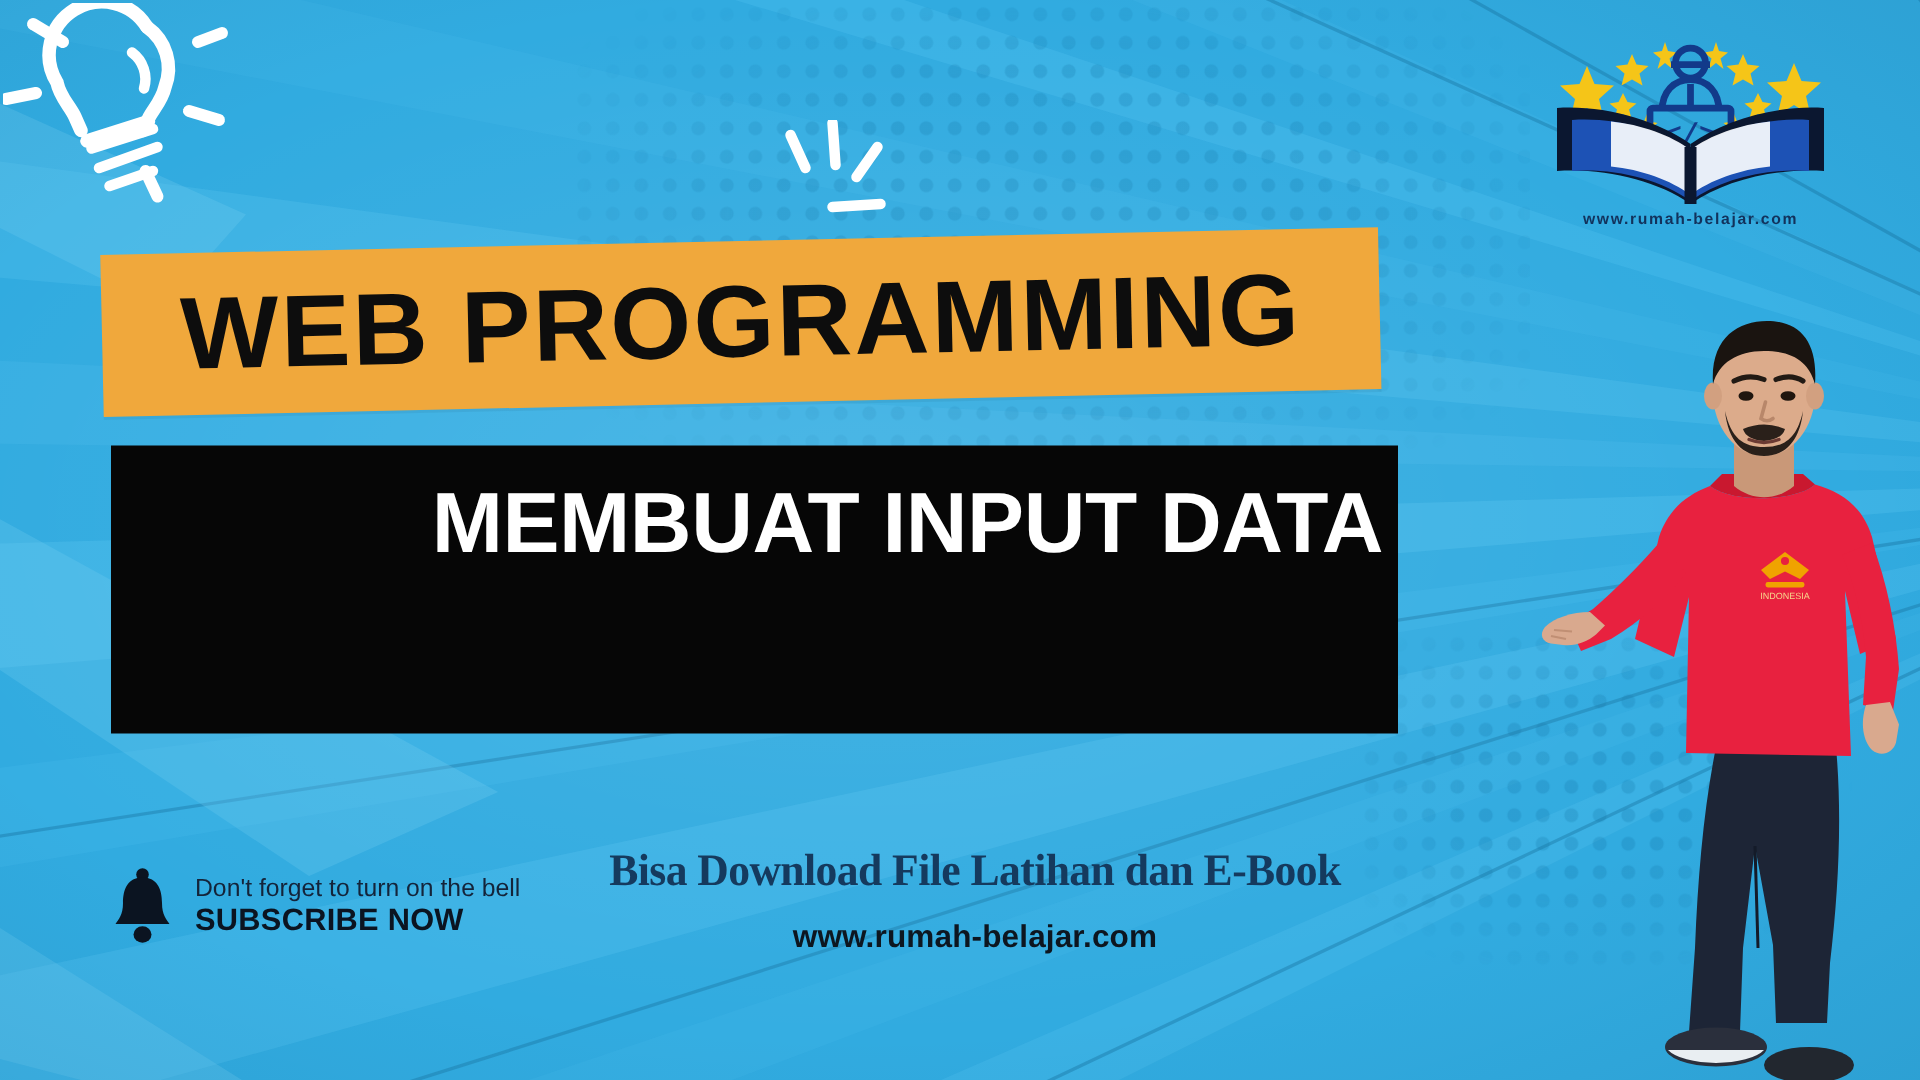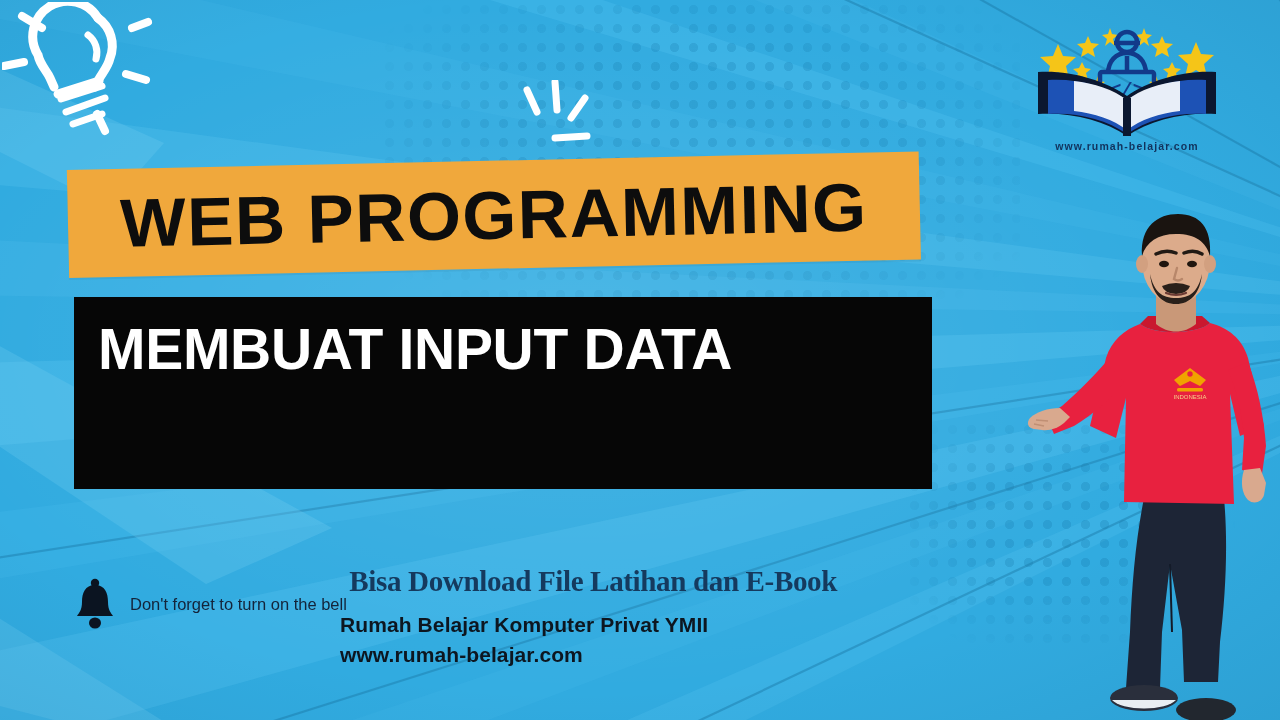--- a/index.html
+++ b/index.html
@@ -87,21 +87,21 @@
   
   .box-black {
     position:absolute;
     left:74px; top:297px;
     width:858px; height:192px;
     background:#060606;
   }
   .box-black-inner {
     position:absolute;
     left:24px; top:16px; right:10px; bottom:14px;
-    display:flex; justify-content:space-between;
+    display:flex; justify-content:flex-end;
   }
   .title-line {
     color:#ffffff;
     font-size:57px;
     font-weight:900;
     line-height:1.27;
     letter-spacing:-0.3px;
     white-space:nowrap;
     font-family:"Liberation Sans", sans-serif;
   }
@@ -119,21 +119,21 @@
   }
   .sub-line2 {
     font-size:20.5px; font-weight:700; color:#0b1421;
     letter-spacing:.2px;
     font-family:"Liberation Sans", sans-serif;
   }
 
   
   .promo {
     position:absolute; left:340px; top:564px; width:620px;
-    text-align:left;
+    text-align:center;
   }
   .promo-head {
     font-family:"Liberation Serif", serif;
     font-size:30px;
     font-weight:700;
     color:#153a5e;
     letter-spacing:-0.4px;
     transform:scaleX(.97);
     margin-bottom:12px;
     white-space:nowrap;
@@ -283,26 +283,26 @@
   </div>
 
   <div class="subscribe">
     <svg class="bell" viewBox="0 0 42 52">
       <circle cx="21" cy="5" r="4.2" fill="#0b1421"></circle>
       <path d="M21 7 C31 7 34 15 34 24 c0 8 3 11 5 14 H3 c2 -3 5 -6 5 -14 C8 15 11 7 21 7 Z" fill="#0b1421"></path>
       <ellipse cx="21" cy="45" rx="6" ry="5.5" fill="#0b1421"></ellipse>
     </svg>
     <div class="sub-text">
       <span class="sub-line1">Don't forget to turn on the bell</span>
+      <span class="sub-line2">SUBSCRIBE NOW</span>
     </div>
   </div>
 
   <div class="promo">
     <div class="promo-head">Bisa Download File Latihan dan E-Book</div>
-    <div class="promo-line">Rumah Belajar Komputer Privat YMII</div>
     <div class="promo-line">www.rumah-belajar.com</div>
   </div>
 
   <svg class="presenter" viewBox="0 0 260 508">
 
     <path d="M124 286 L204 286 C208 330 206 380 200 430 L198 470 L164 470 L162 418 L150 352
              L142 420 L140 476 L106 476 L110 420 C112 370 116 326 124 286 Z" fill="#1d2536"></path>
     <path d="M150 352 L152 420" stroke="#141b29" stroke-width="2" fill="none"></path>
 
     <ellipse cx="124" cy="486" rx="34" ry="13" fill="#2a2f3c"></ellipse>

